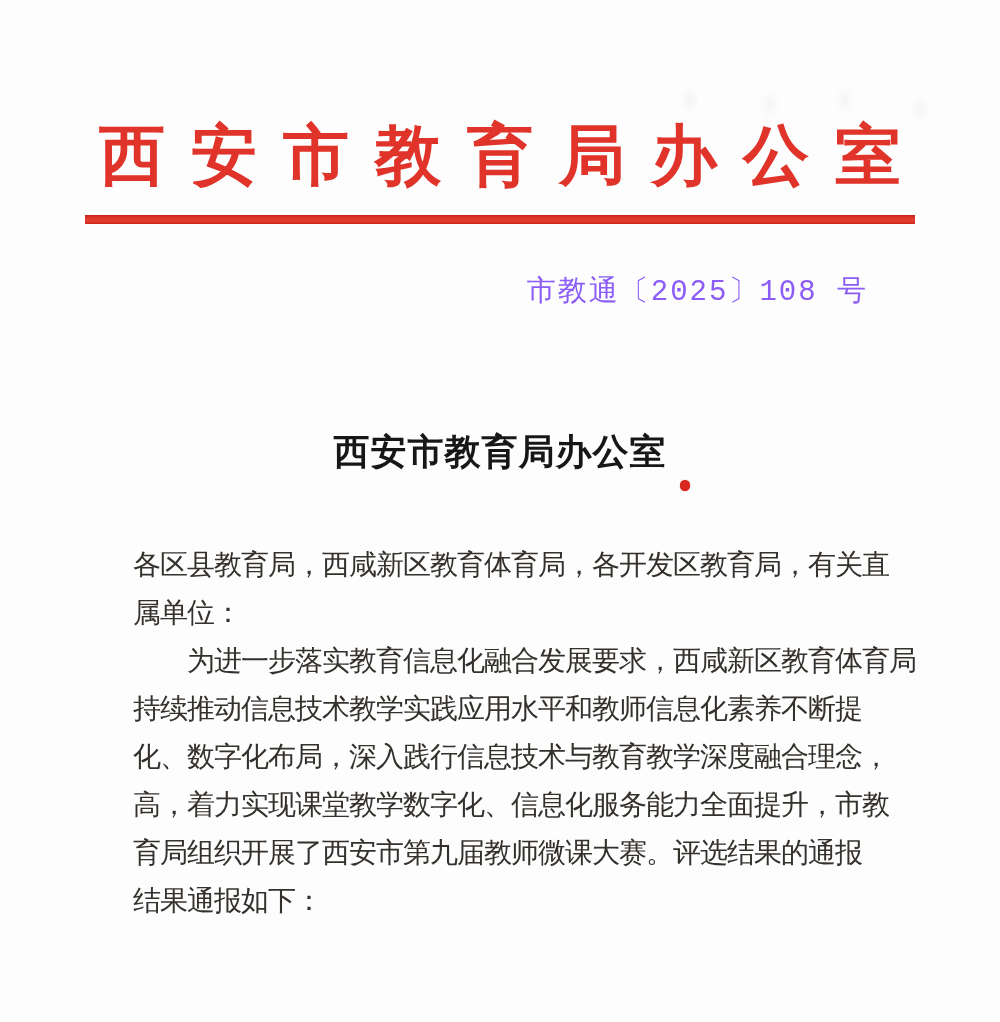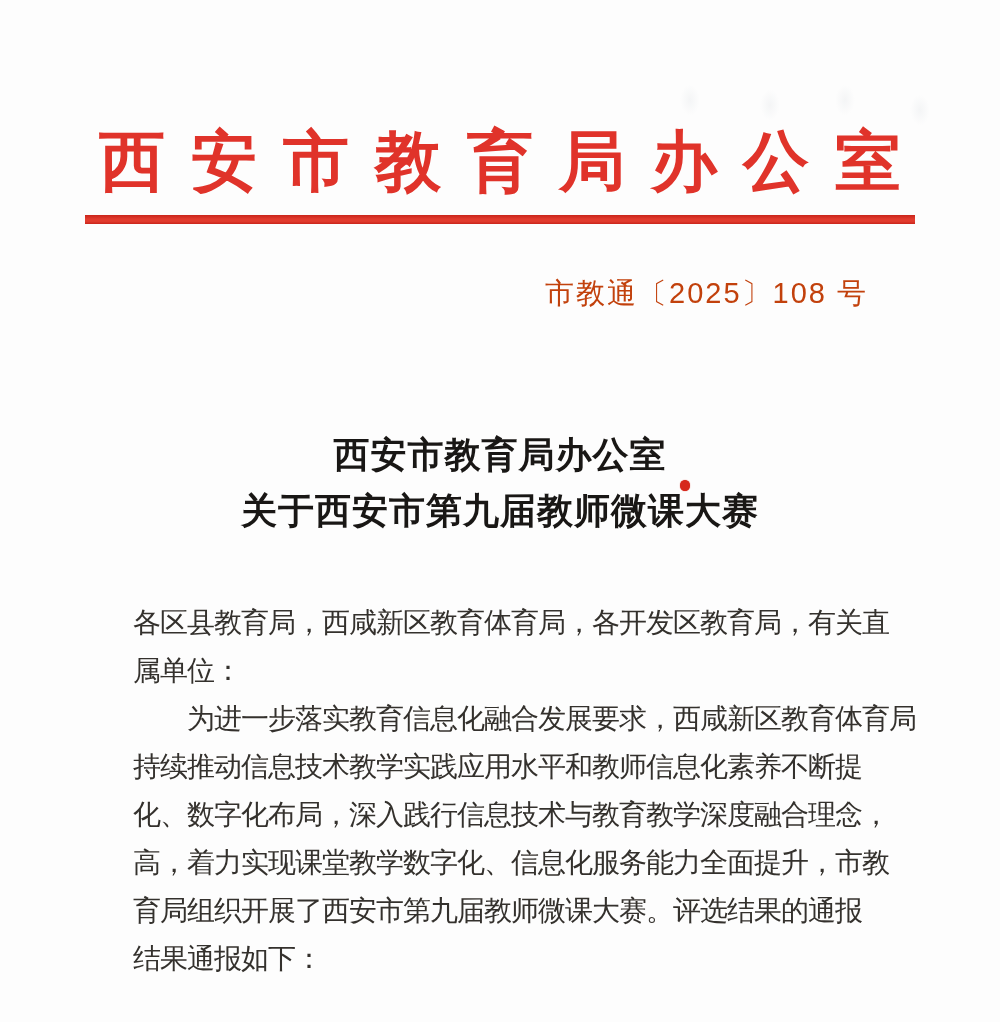--- a/index.html
+++ b/index.html
@@ -6,21 +6,21 @@
     margin: 0;
     padding: 0;
     background: #ffffff;
   }
   .page {
     position: relative;
     width: 1000px;
     height: 1022px;
     background: #fdfdfd;
     overflow: hidden;
-    font-family: Liberation Sans, sans-serif;
+    font-family: Liberation Mono, monospace;
   }
   
   .letterhead {
     margin: 0;
     padding-top: 126px;
     padding-left: 26px; 
     text-align: center;
     font-size: 66px;
     line-height: 70px;
     font-weight: bold;
@@ -91,25 +91,24 @@
 <body>
 
 <div class="page" style="background: rgb(253, 253, 253);">
 
   <div class="bleed"></div>
 
   <h1 class="letterhead" style="color: rgb(224, 51, 42);">西安市教育局办公室</h1>
 
   <div class="rule"></div>
 
-  <div class="doc-number" style="color: #c2410c;">市教通〔2025〕108 号</div>
+  <div class="doc-number" style="color: #8b5cf6;">市教通〔2025〕108 号</div>
 
   <div class="title-block" style="color: rgb(25, 23, 21);">
       <div>西安市教育局办公室</div>
-      <div>关于西安市第九届教师微课大赛</div>
     </div>
 
   <div class="red-dot" style="background: rgb(214, 40, 28);"></div>
 
   <div class="body-text" style="color: rgb(52, 49, 45);">
     <div>
         <div>各区县教育局，西咸新区教育体育局，各开发区教育局，有关直</div>
         <div>属单位：</div>
       </div>
     <div>

